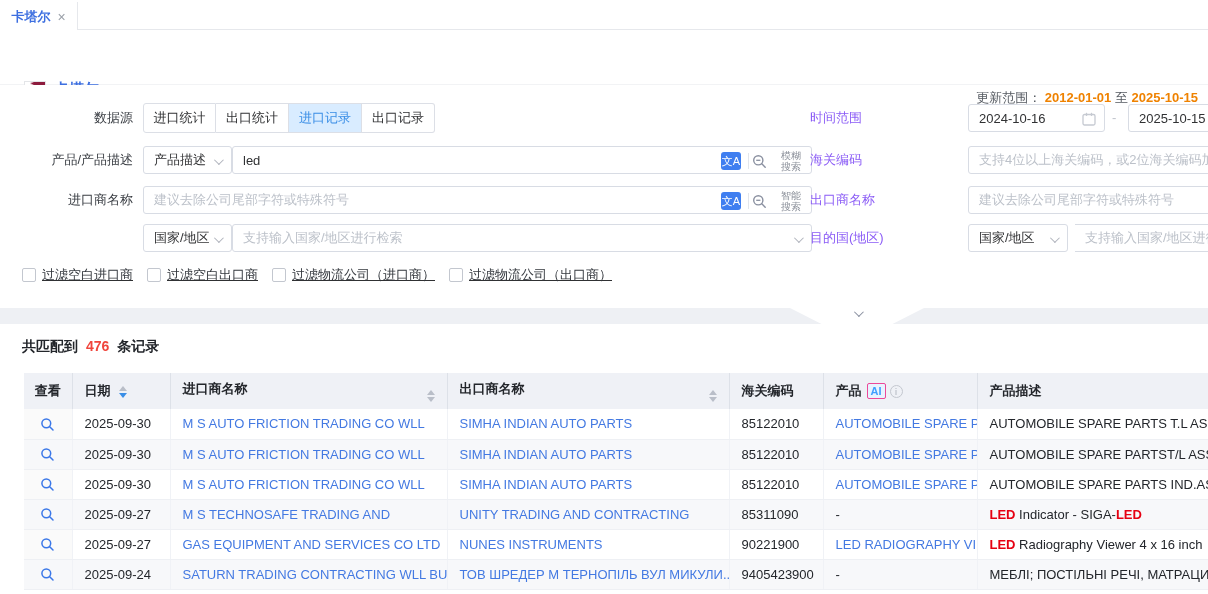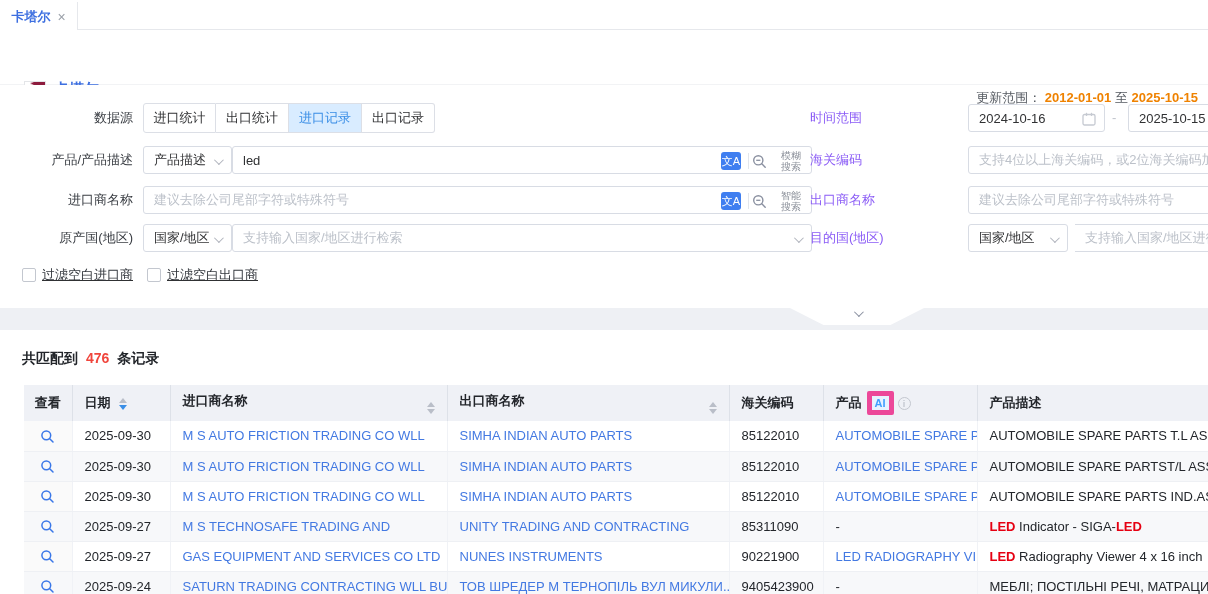--- a/index.html
+++ b/index.html
@@ -72,21 +72,21 @@
   .cb { display:flex; align-items:center; gap:6px; cursor:pointer; color:#33373d; }
   .cb-box { width:14px; height:14px; border:1px solid #c3c7cf; border-radius:2px; background:#fff; }
 
   
   .gray-strip { position:absolute; left:0; top:308px; width:100%; height:22px; background:#eef0f4; }
   .notch { position:absolute; left:790px; top:308px; width:134px; height:17px; background:#fff;
     clip-path:polygon(0 0,100% 0,75% 100%,25% 100%); display:flex; justify-content:center; cursor:pointer; }
   .notch .chev { color:#8a90a0; margin-top:2px; }
 
   
-  .results { position:absolute; left:0; top:336px; width:100%; height:209px; background:#fff; }
+  .results { position:absolute; left:0; top:324px; width:100%; height:209px; background:#fff; }
   .count-line { position:absolute; left:22px; top:14px; font-size:14px; font-weight:bold; color:#23262b; }
   .count-line .num { color:#f0453c; margin:0 4px; }
 
   table { position:absolute; left:24px; top:49px; width:1184px; border-collapse:collapse; table-layout:fixed; }
   th { height:36px; background:#eff1f6; font-size:13px; font-weight:bold; color:#23262b;
     text-align:left; padding:0 12px; border-right:1px solid #dde1e8; white-space:nowrap; }
   th:last-child { border-right:none; }
   td { height:30px; padding:0 12px; font-size:13px; color:#23262b; border-bottom:1px solid #eef0f4;
     border-right:1px solid #f0f2f6; white-space:nowrap; overflow:hidden; }
   td:last-child { border-right:none; }
@@ -95,21 +95,21 @@
   .link { color:#4379e2; cursor:pointer; }
   .kw { color:#e60012; font-weight:bold; }
   .view-btn { display:inline-flex; cursor:pointer; vertical-align:middle; }
 
   .sort { display:inline-flex; flex-direction:column; gap:2px; margin-left:8px; vertical-align:middle; cursor:pointer; }
   .sort i { width:0; height:0; border-left:4px solid transparent; border-right:4px solid transparent; }
   .sort .up { border-bottom:5px solid #b9bec8; }
   .sort .down { border-top:5px solid #b9bec8; }
   .sort .down.active { border-top-color:#3a8ee6; }
 
-  .ai-badge { display:inline-block; background:#e8f3ff; color:#409eff; border:5px solid #ec4899;
+  .ai-badge { display:inline-block; background:#e8f3ff; color:#409eff; border:1px solid #ec4899;
     border-radius:2px; font-size:11px; font-weight:bold; padding:0 3px; margin-left:5px; line-height:14px; }
   .info-icon { display:inline-block; width:13px; height:13px; border:1px solid #c3c7cf; border-radius:50%;
     color:#c3c7cf; font-size:9px; line-height:12px; text-align:center; margin-left:4px; font-style:normal; }
 
   .col-w-view { width:48px; } .col-w-date { width:98px; } .col-w-imp { width:277px; }
   .col-w-exp { width:282px; } .col-w-hs { width:94px; } .col-w-prod { width:154px; }
 </style>
 </head>
 <body>
 
@@ -201,21 +201,20 @@
           <span class="stack-text">智能搜索</span>
         </span>
       </div>
       <span class="r-label">出口商名称</span>
       <div class="box exp-input">
         <span class="ph">建议去除公司尾部字符或特殊符号</span>
       </div>
     </div>
 
     <div class="frow" style="top:138px;">
-      <span class="l-label">原产国(地区)</span>
       <div class="box select country-select">
         <span class="val">国家/地区</span>
         <span class="s-chev chev"></span>
       </div>
       <div class="box select country-input">
         <span class="ph">支持输入国家/地区进行检索</span>
         <span class="s-chev chev"></span>
       </div>
       <span class="r-label">目的国(地区)</span>
       <div class="box select dest-select">
@@ -228,20 +227,28 @@
     </div>
 
     <div class="cb-row">
         <span class="cb">
           <span class="cb-box"></span>
           <span>过滤空白进口商</span>
         </span>
         <span class="cb">
           <span class="cb-box"></span>
           <span>过滤空白出口商</span>
+        </span>
+        <span class="cb">
+          <span class="cb-box"></span>
+          <span>过滤物流公司（进口商）</span>
+        </span>
+        <span class="cb">
+          <span class="cb-box"></span>
+          <span>过滤物流公司（出口商）</span>
         </span>
       </div>
   </div>
 
   <div class="gray-strip"></div>
   <div class="notch">
       <span class="chev"></span>
     </div>
 
   <div class="results">

